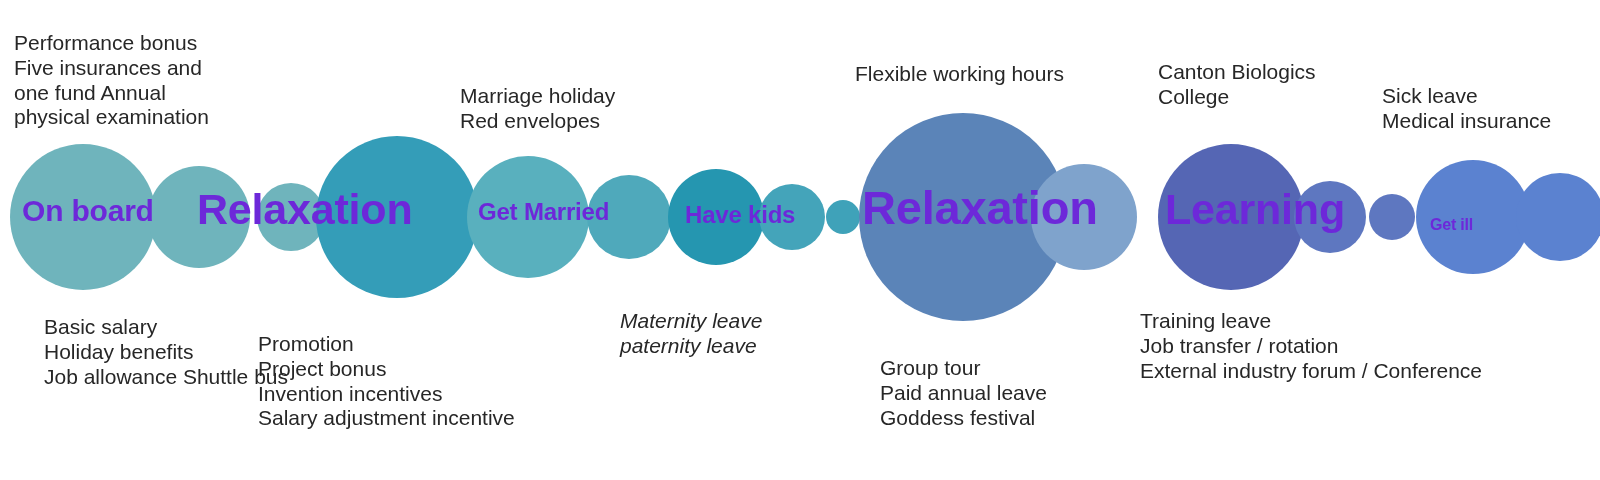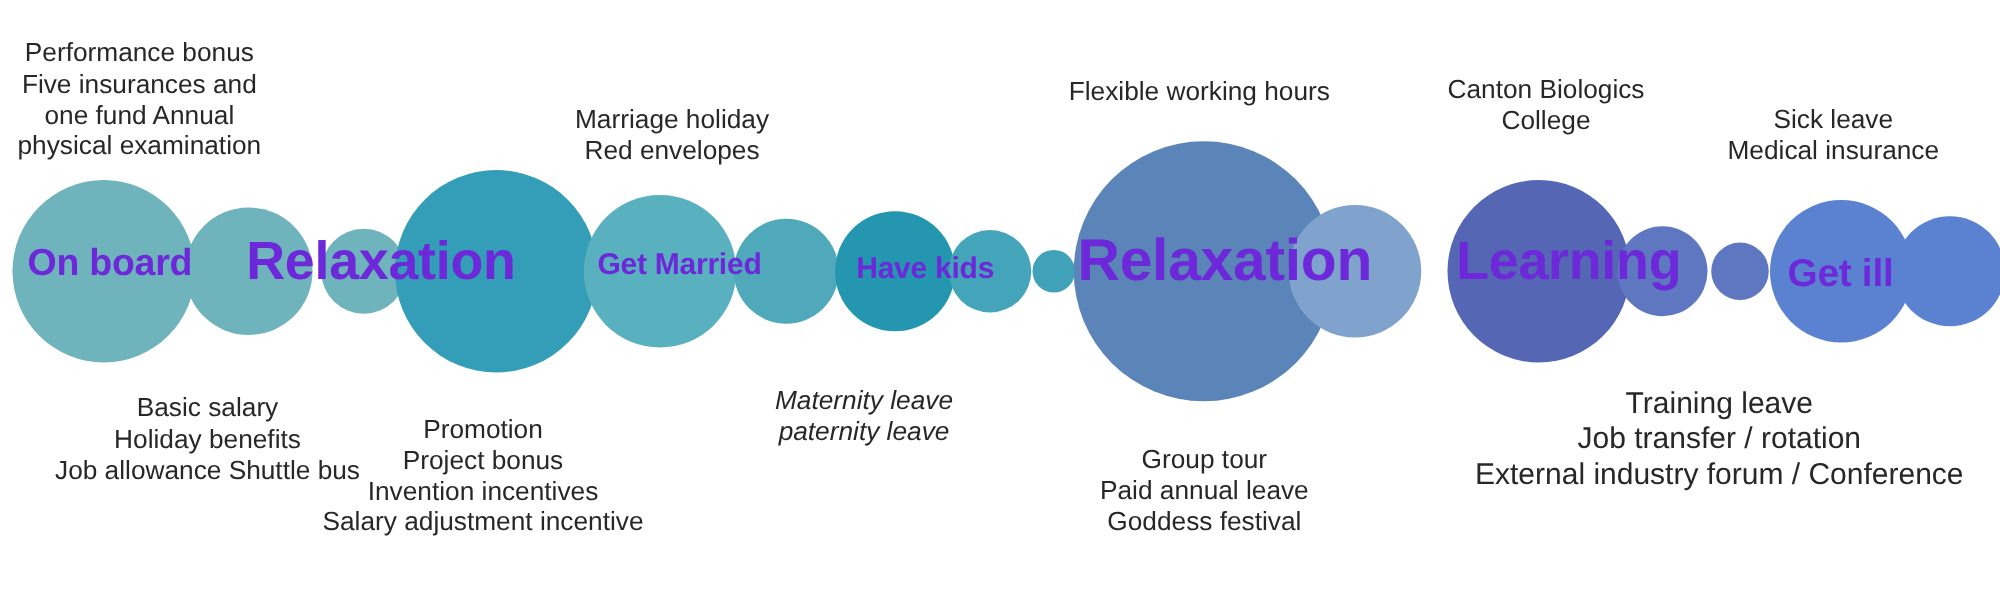--- a/index.html
+++ b/index.html
@@ -38,21 +38,21 @@
     line-height: 1;
     letter-spacing: -0.2px;
     text-align: center;
   }
   .caption {
     position: absolute;
     color: #272727;
     font-weight: normal;
     white-space: pre;
     line-height: 1.18;
-    text-align: center;
+    text-align: left;
   }
   .caption.above { }
   .caption.below { }
 </style>
 </head>
 <body>
 
 <div id="stage">
 
   <div id="bubble-layer">
@@ -74,21 +74,21 @@
       <div class="bubble" style="left: 1516px; top: 173px; width: 88px; height: 88px; background: rgb(91, 130, 208);"></div>
     </div>
 
   <div id="label-layer">
       <div class="stage-label" style="left: 22px; top: 196px; font-size: 30px;">On board</div>
       <div class="stage-label" style="left: 197px; top: 188px; font-size: 43px;">Relaxation</div>
       <div class="stage-label" style="left: 478px; top: 200px; font-size: 24px;">Get Married</div>
       <div class="stage-label" style="left: 685px; top: 203px; font-size: 24px;">Have kids</div>
       <div class="stage-label" style="left: 862px; top: 184px; font-size: 47px; text-align: center;">Relaxation</div>
       <div class="stage-label" style="left: 1165px; top: 188px; font-size: 43px;">Learning</div>
-      <div class="stage-label" style="left: 1430px; top: 203px; font-size: 31px;">Get ill</div>
+      <div class="stage-label" style="left: 1430px; top: 217px; font-size: 16px;">Get ill</div>
     </div>
 
   <div id="caption-layer">
       <div class="caption above" style="left: 14px; top: 31px; font-size: 21px;">Performance bonus
 Five insurances and
 one fund Annual
 physical examination</div>
       <div class="caption below" style="left: 0px; top: 315px; font-size: 21px; margin-left: 44px;">Basic salary
 Holiday benefits
 Job allowance Shuttle bus</div>
@@ -99,20 +99,20 @@
       <div class="caption above" style="left: 460px; top: 84px; font-size: 21px;">Marriage holiday
 Red envelopes</div>
       <div class="caption below" style="left: 620px; top: 309px; font-size: 21px; font-style: italic;">Maternity leave
 paternity leave</div>
       <div class="caption above" style="left: 855px; top: 62px; font-size: 21px;">Flexible working hours</div>
       <div class="caption below" style="left: 880px; top: 356px; font-size: 21px;">Group tour
 Paid annual leave
 Goddess festival</div>
       <div class="caption above" style="left: 1158px; top: 60px; font-size: 21px;">Canton Biologics
 College</div>
-      <div class="caption below" style="left: 1140px; top: 309px; font-size: 24px; margin-left: 40px;">Training leave
+      <div class="caption below" style="left: 1140px; top: 309px; font-size: 21px;">Training leave
 Job transfer / rotation
 External industry forum / Conference</div>
       <div class="caption above" style="left: 1382px; top: 84px; font-size: 21px;">Sick leave
 Medical insurance</div>
     </div>
 
 </div>
 
 </body></html>

